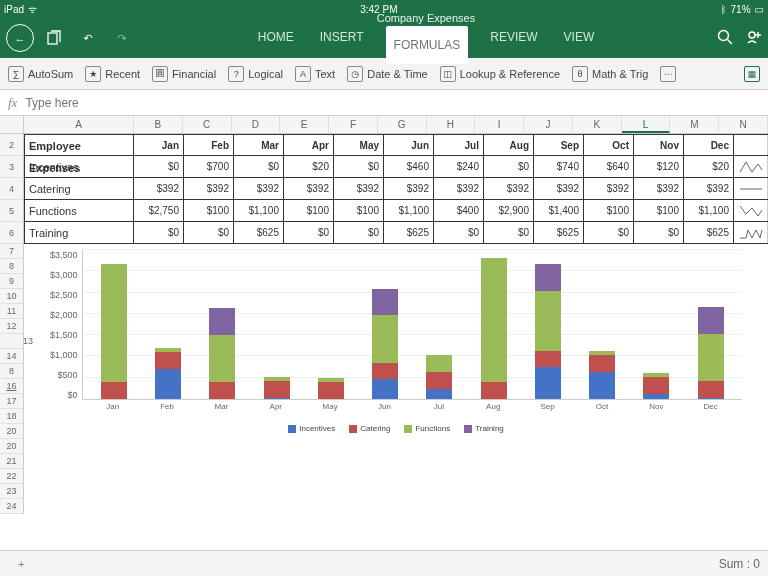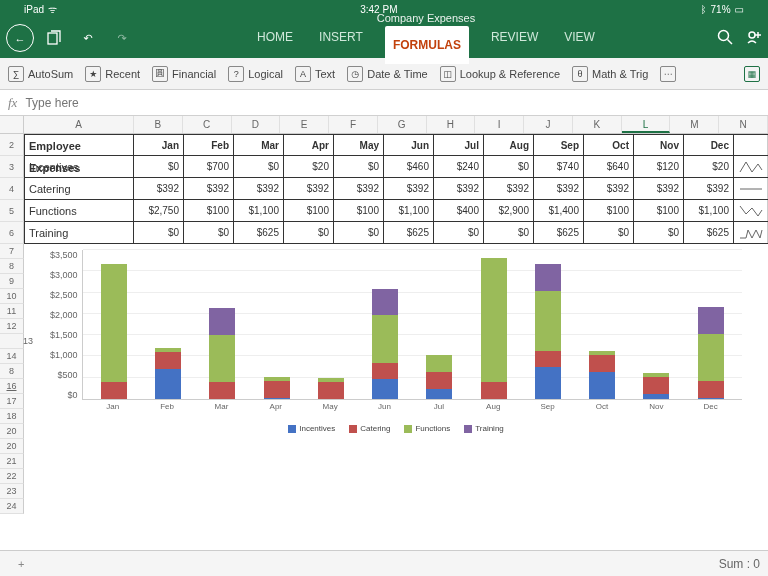--- a/index.html
+++ b/index.html
@@ -1,28 +1,28 @@
 <!DOCTYPE html>
 <html><head>
 <meta charset="utf-8">
 <style>
 * { margin: 0; padding: 0; box-sizing: border-box; }
 body { font-family: -apple-system, "Segoe UI", sans-serif; font-size: 11px; background: #fff; width: 768px; height: 576px; overflow: hidden; color: #333; }
-.statusbar { background:#1e7145; color:#fff; height:18px; display:flex; align-items:center; padding:0 24px; font-size:10px; }
+.statusbar { background:#1e7145; color:#fff; height:18px; display:flex; align-items:center; padding:0 4px; font-size:10px; }
 .statusbar .left, .statusbar .right { display:flex; align-items:center; gap:4px; }
 .statusbar .center { flex:1; text-align:center; }
 .titlebar { background:#1e7145; color:#fff; height:40px; display:flex; align-items:center; padding:0 6px; }
 .tb-left { display:flex; align-items:center; gap:6px; }
 .tb-btn { width:28px; height:28px; display:flex; align-items:center; justify-content:center; border-radius:50%; }
 .tb-back { border:1.5px solid #fff; }
 .tb-center { flex:1; text-align:center; }
 .doc-title { font-size:11px; opacity:.9; }
 .tabs { display:flex; gap:18px; justify-content:center; margin-top:2px; font-size:12px; }
 .tab { color:#cfe8da; padding:4px 4px; }
-.tab.active { background:#fff; color:#c2410c; padding:12px 8px; border-radius:2px 2px 0 0; font-weight:700; }
+.tab.active { background:#fff; color:#737373; padding:12px 8px; border-radius:2px 2px 0 0; font-weight:400; }
 .tb-right { display:flex; gap:10px; align-items:center; }
 .ribbon { background:#f3f3f3; border-bottom:1px solid #d0d0d0; height:32px; display:flex; align-items:center; padding:0 8px; gap:12px; font-size:11px; color:#444; }
 .ribbon-item { display:flex; align-items:center; gap:4px; }
 .ribbon-icon { width:16px; height:16px; border:1px solid #888; border-radius:2px; display:inline-flex; align-items:center; justify-content:center; font-size:9px; }
 .fx-bar { height:26px; display:flex; align-items:center; border-bottom:1px solid #d0d0d0; padding:0 8px; gap:8px; }
 .fx-label { font-style:italic; font-family:Georgia,serif; color:#888; font-size:13px; }
 .fx-input { flex:1; border:none; outline:none; font-size:12px; color:#aaa; }
 .colheaders { display:flex; background:#f5f5f5; border-bottom:1px solid #ccc; height:18px; }
 .rh-corner { width:24px; border-right:1px solid #ccc; }
 .ch { flex:1; text-align:center; font-size:10px; color:#666; border-right:1px solid #e0e0e0; line-height:18px; min-width:42px; }

